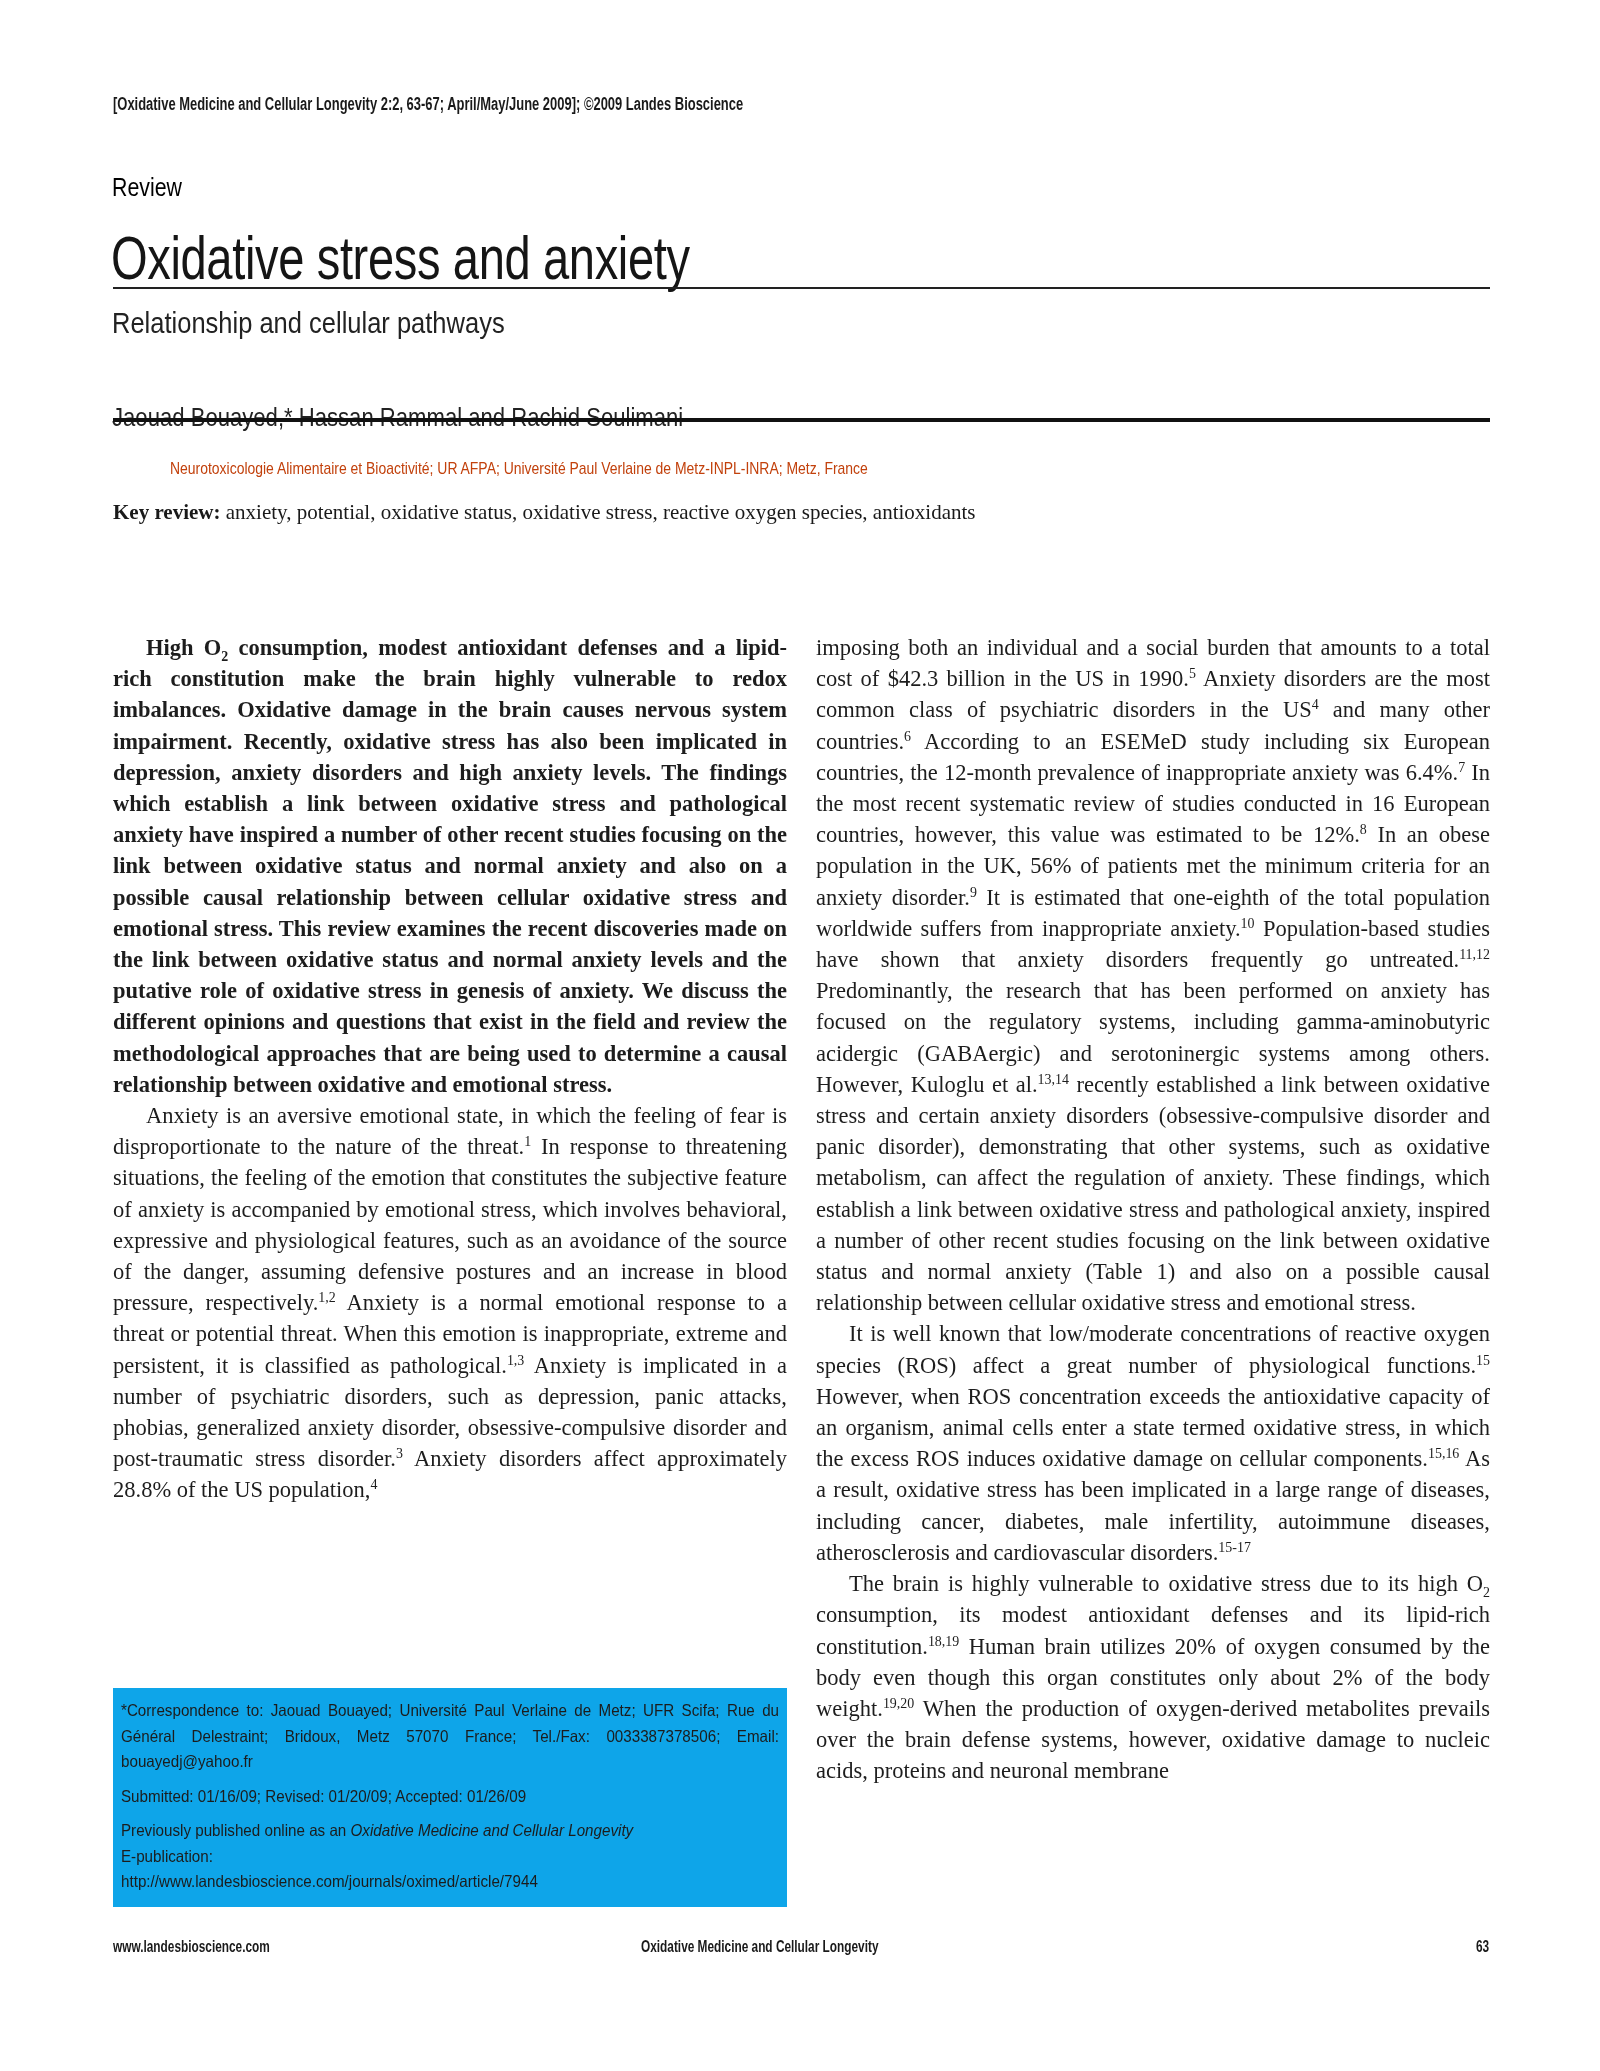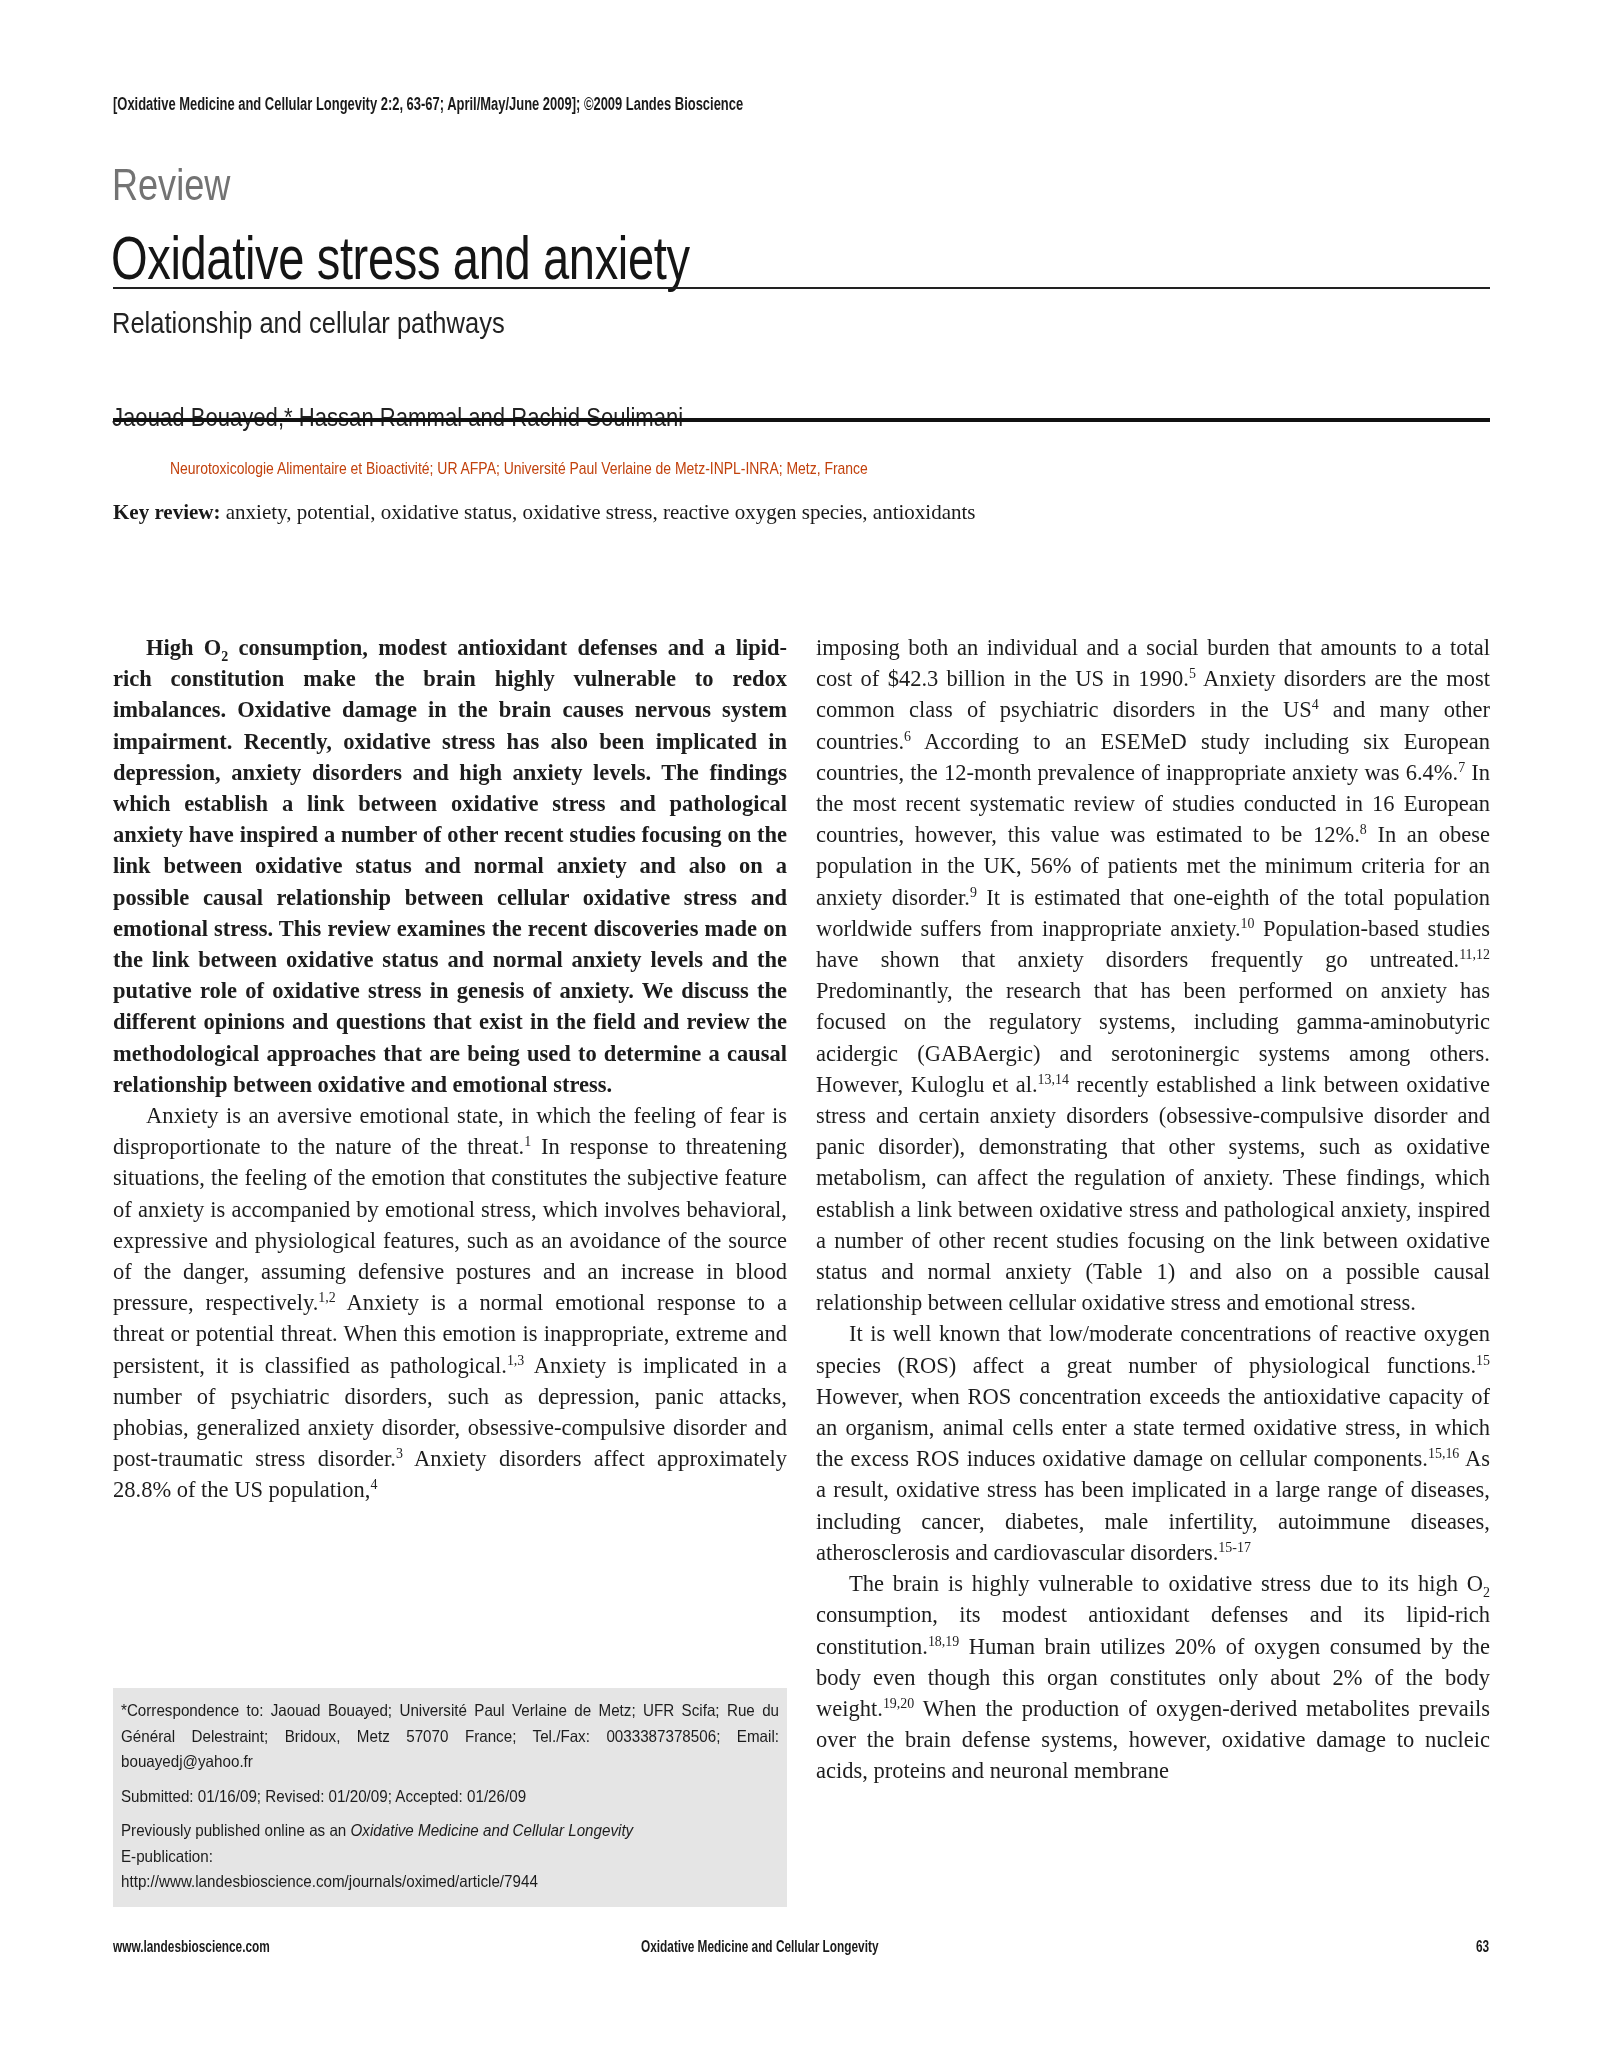--- a/index.html
+++ b/index.html
@@ -4,21 +4,21 @@
 <style>
   html, body { margin: 0; padding: 0; background: #ffffff; }
   body { width: 1600px; height: 2071px; position: relative; overflow: hidden; color: #1a1a1a; }
   .abs { position: absolute; }
   .sans { font-family: "Liberation Sans", "DejaVu Sans", sans-serif; }
   .serif { font-family: "Liberation Serif", "DejaVu Serif", serif; }
   .cond { display: inline-block; transform-origin: left center; white-space: nowrap; }
 
   #running-head { left: 113px; top: 94px; font-size: 17.5px; font-weight: bold; }
   #running-head .cond { transform: scaleX(0.74); }
-  #article-type { left: 112px; top: 160px; font-size: 44px; font-weight: normal; color: #737373; }
+  #article-type { left: 112px; top: 172px; font-size: 26px; font-weight: normal; color: #000000; }
   #article-type .cond { transform: scaleX(0.82); }
   #title { left: 111px; top: 222px; font-size: 62px; font-weight: normal; color: #151515; letter-spacing: -0.5px; }
   #title .cond { transform: scaleX(0.76); }
   #subtitle { left: 112px; top: 306px; font-size: 30px; color: #222; }
   #subtitle .cond { transform: scaleX(0.85); }
 
   .rule-thin { left: 113px; width: 1377px; height: 2px; background: #222; }
   .rule-thick { left: 113px; width: 1377px; height: 4px; background: #111; }
 
   #authors { left: 112px; top: 402px; font-size: 26px; color: #222; }
@@ -34,21 +34,21 @@
   .col sup { font-size: 62%; line-height: 0; vertical-align: super; }
   .col sub { font-size: 62%; line-height: 0; vertical-align: sub; }
 
   #col-left { left: 113px; top: 632px; }
   #col-right { left: 816px; top: 632px; width: 674px; }
 
   #abstract { font-weight: bold; font-size: 22.5px; }
   #intro-heading { margin: 14px 0 10px 0; font-size: 26px; font-weight: bold; line-height: 34px; }
   #intro-heading .cond { transform: scaleX(0.8); }
 
-  #corr-box { left: 113px; top: 1688px; width: 674px; height: 219px; background: #e5e5e5; box-sizing: border-box; padding: 10px 8px 0 8px; font-size: 16.5px; color: #1c1c1c; }
+  #corr-box { left: 113px; top: 1688px; width: 674px; height: 219px; background: #0ea5e9; box-sizing: border-box; padding: 10px 8px 0 8px; font-size: 16.5px; color: #1c1c1c; }
   #corr-box .line { line-height: 25.5px; text-align: justify; }
   #corr-box .gap { height: 9px; }
   #corr-box .cond-block { transform: scaleX(0.92); transform-origin: left top; width: 108.7%; }
 
   #footer-left, #footer-center, #footer-right { top: 1938px; font-size: 16px; font-weight: bold; }
   #footer-left { left: 113px; }
   #footer-left .cond, #footer-center .cond, #footer-right .cond { transform: scaleX(0.74); }
   #footer-center { left: 641px; }
   #footer-right { left: 1476px; }
 </style>

